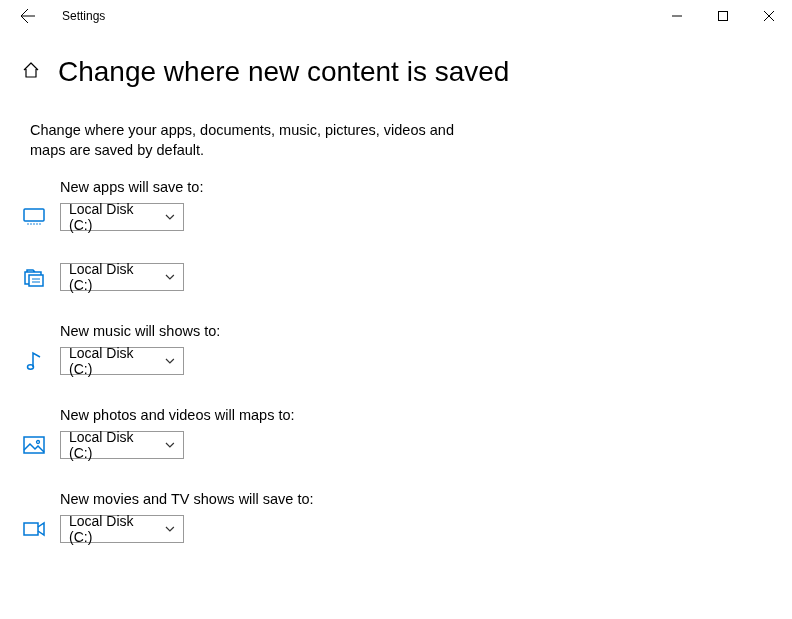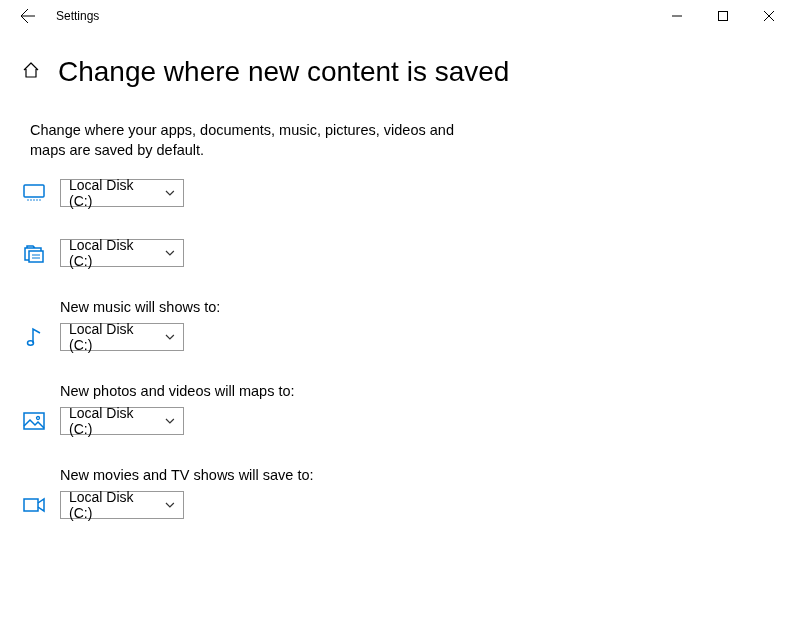--- a/index.html
+++ b/index.html
@@ -20,21 +20,21 @@
     .back-btn {
       width: 40px;
       height: 32px;
       display: flex;
       align-items: center;
       justify-content: center;
       cursor: pointer;
     }
     .app-title {
       font-size: 12px;
-      margin-left: 8px;
+      margin-left: 14px;
       font-weight: 400;
     }
     .window-controls {
       margin-left: auto;
       display: flex;
     }
     .win-ctrl {
       width: 46px;
       height: 32px;
       display: flex;
@@ -133,20 +133,21 @@
       </svg>
   </div>
   <h1 class="page-title">Change where new content is saved</h1>
 </div>
 
 <div class="desc">Change where your apps, documents, music, pictures, videos and maps are saved by default.</div>
 
 <div class="settings-list">
 
   <div class="setting-row">
+    <div class="setting-label">New apps will save to:</div>
     <div class="row-bottom">
       <div class="row-icon">
         <svg width="22" height="18" viewBox="0 0 22 18">
             <rect x="1" y="1" width="20" height="12" rx="1" stroke="#0078D7" stroke-width="1.5" fill="none"></rect>
             <circle cx="5" cy="16" r="0.8" fill="#0078D7"></circle>
             <circle cx="8" cy="16" r="0.8" fill="#0078D7"></circle>
             <circle cx="11" cy="16" r="0.8" fill="#0078D7"></circle>
             <circle cx="14" cy="16" r="0.8" fill="#0078D7"></circle>
             <circle cx="17" cy="16" r="0.8" fill="#0078D7"></circle>
           </svg>

